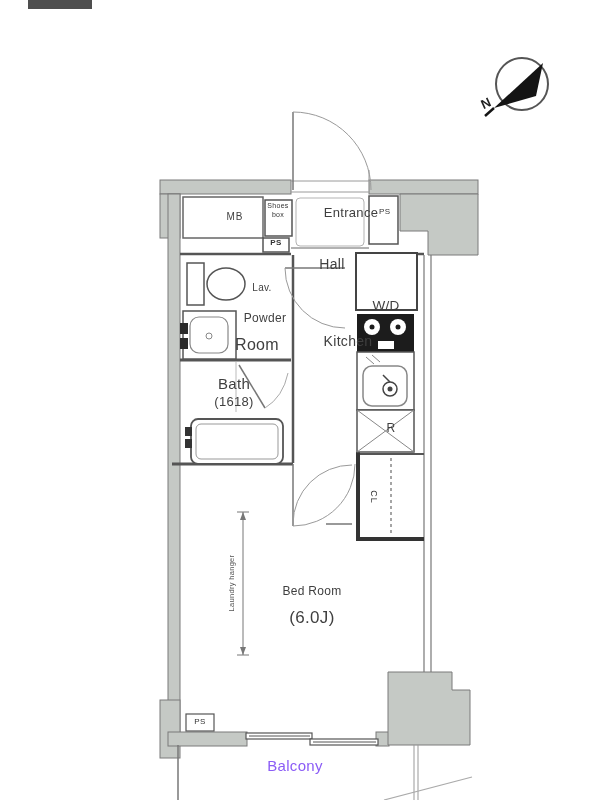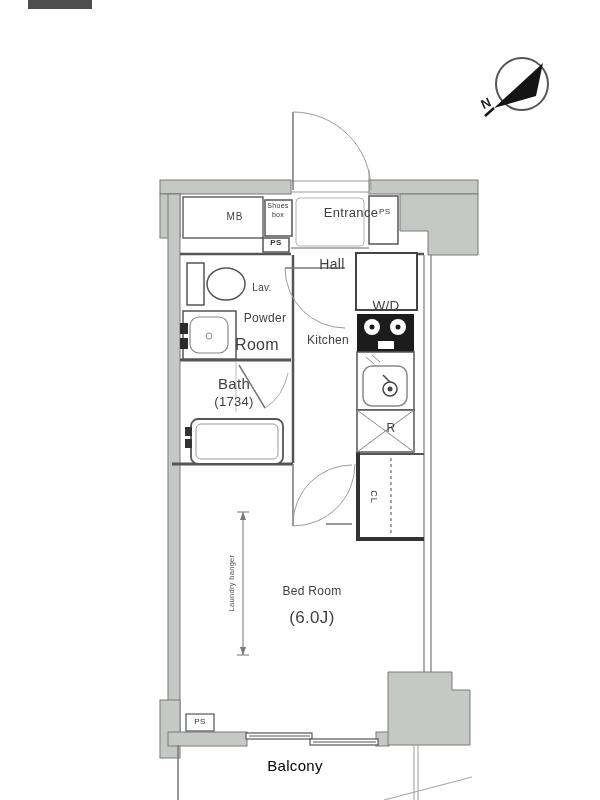--- a/index.html
+++ b/index.html
@@ -161,30 +161,30 @@
   <div class="lbl" style="left:321px;top:205px;font-size:13px;margin-left:30px;">Entrance</div>
   <div class="lbl lbl-sm" style="left:276px;top:238px;font-size:8px;font-weight:bold;">PS</div>
   <div class="lbl lbl-sm stack" style="left:379px;top:207px;font-size:8px;">PS</div>
 
   <div class="lbl" style="left:332px;top:256px;font-size:14px;">Hall</div>
   <div class="lbl" style="left:386px;top:272px;font-size:13.5px;margin-top:26px;">W/D</div>
   <div class="lbl" style="left:262px;top:282px;font-size:10px;">Lav.</div>
   <div class="lbl" style="left:257px;top:311px;font-size:12px;padding-left:16px;">Powder</div>
   <div class="lbl" style="left:257px;top:336px;font-size:16px;">Room</div>
   <div class="lbl" style="left:234px;top:375px;font-size:15px;">Bath</div>
-  <div class="lbl" style="left:234px;top:394px;font-size:13px;">(1734)</div>
-  <div class="lbl" style="left:328px;top:333px;font-size:12px;">Kitchen</div>
+  <div class="lbl" style="left:234px;top:394px;font-size:13px;">(1618)</div>
+  <div class="lbl" style="left:348px;top:333px;font-size:14px;">Kitchen</div>
   <div class="lbl" style="left:391px;top:421px;font-size:12px;">R</div>
   <div class="lbl lbl-sm rot-cw" style="left:374px;top:497px;font-size:9px;letter-spacing:1px;">CL</div>
   <div class="lbl lbl-sm rot-ccw" style="left:231px;top:583px;font-size:7.5px;color:#555;">Laundry hanger</div>
 
   <div class="lbl" style="left:312px;top:584px;font-size:12px;">Bed Room</div>
   <div class="lbl" style="left:312px;top:608px;font-size:17px;">(6.0J)</div>
   <div class="lbl lbl-sm" style="left:200px;top:716px;font-size:8px;">PS</div>
-  <div class="lbl" style="left:295px;top:757px;font-size:15px;color:#000000;">Balcony</div>
+  <div class="lbl" style="left:295px;top:757px;font-size:15px;color:#8b5cf6;">Balcony</div>
 
   <div class="lbl" style="left:486px;top:103px;font-size:13px;font-weight:bold;transform:translate(-50%,-50%) rotate(-25deg);color:#222;">N</div>
 
   <svg width="600" height="800" viewBox="0 0 600 800" style="pointer-events:none;">
     <rect x="183" y="197" width="80" height="41" fill="none" stroke="#666" stroke-width="1.5"></rect>
     <rect x="265" y="200" width="27" height="36" fill="none" stroke="#555" stroke-width="1.5"></rect>
     <rect x="263" y="238" width="26" height="14" fill="none" stroke="#555" stroke-width="1.5"></rect>
     <rect x="369" y="196" width="29" height="48" fill="none" stroke="#555" stroke-width="1.5"></rect>
     <rect x="186" y="714" width="28" height="17" fill="#fff" stroke="#555" stroke-width="1.2"></rect>
   </svg>

